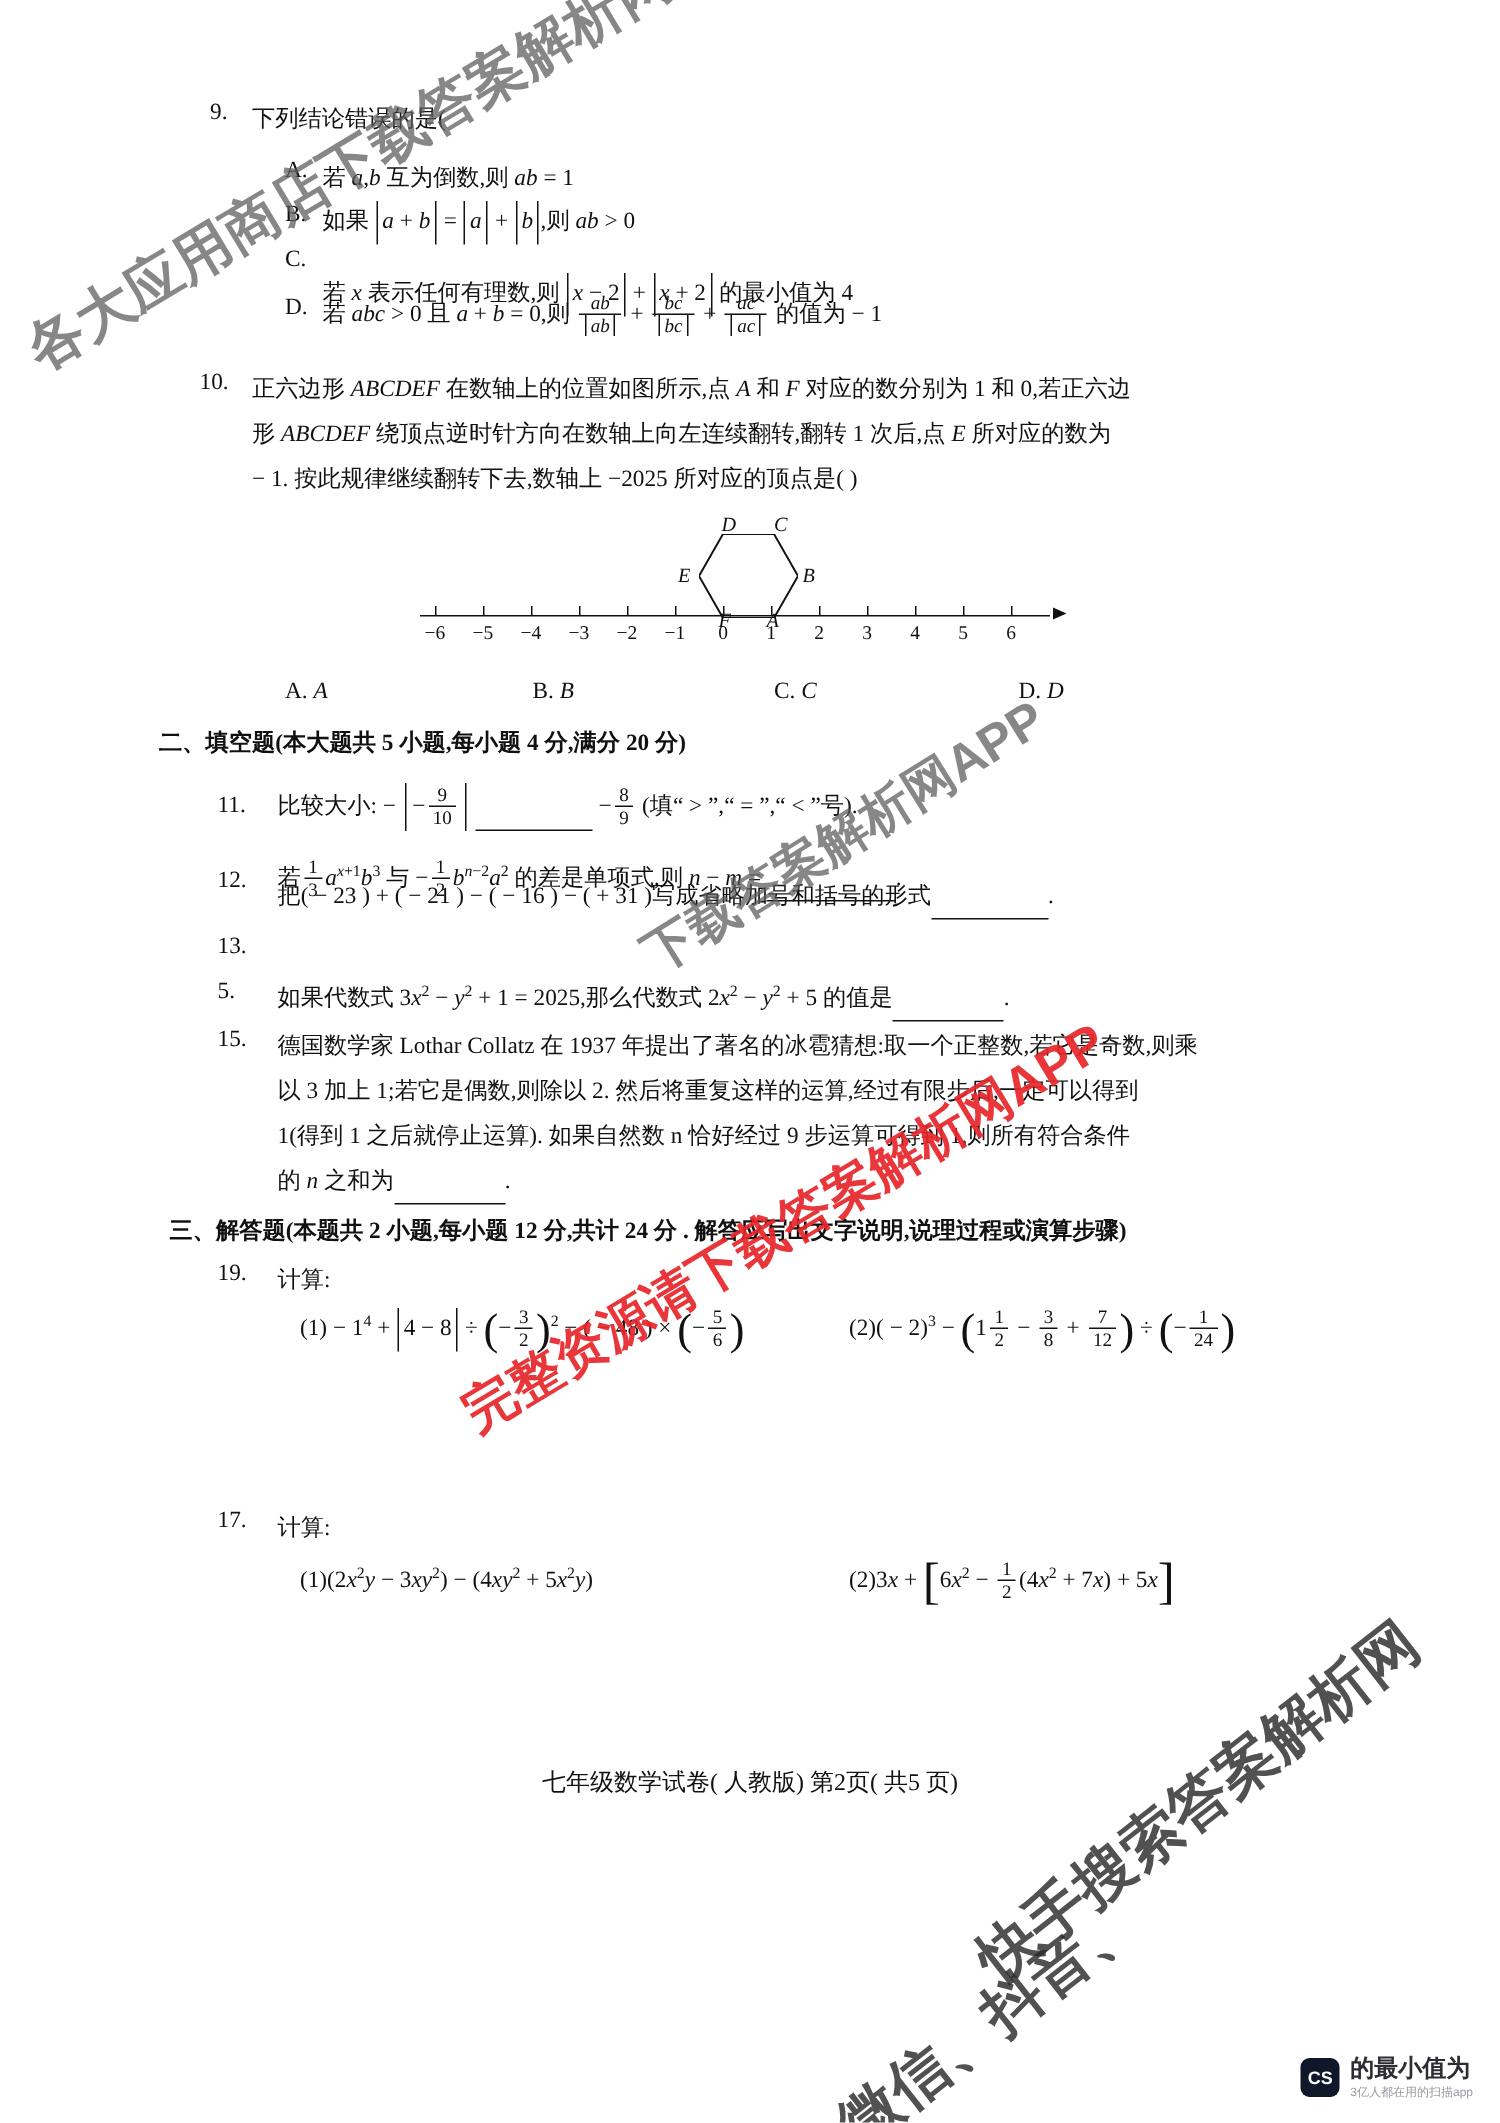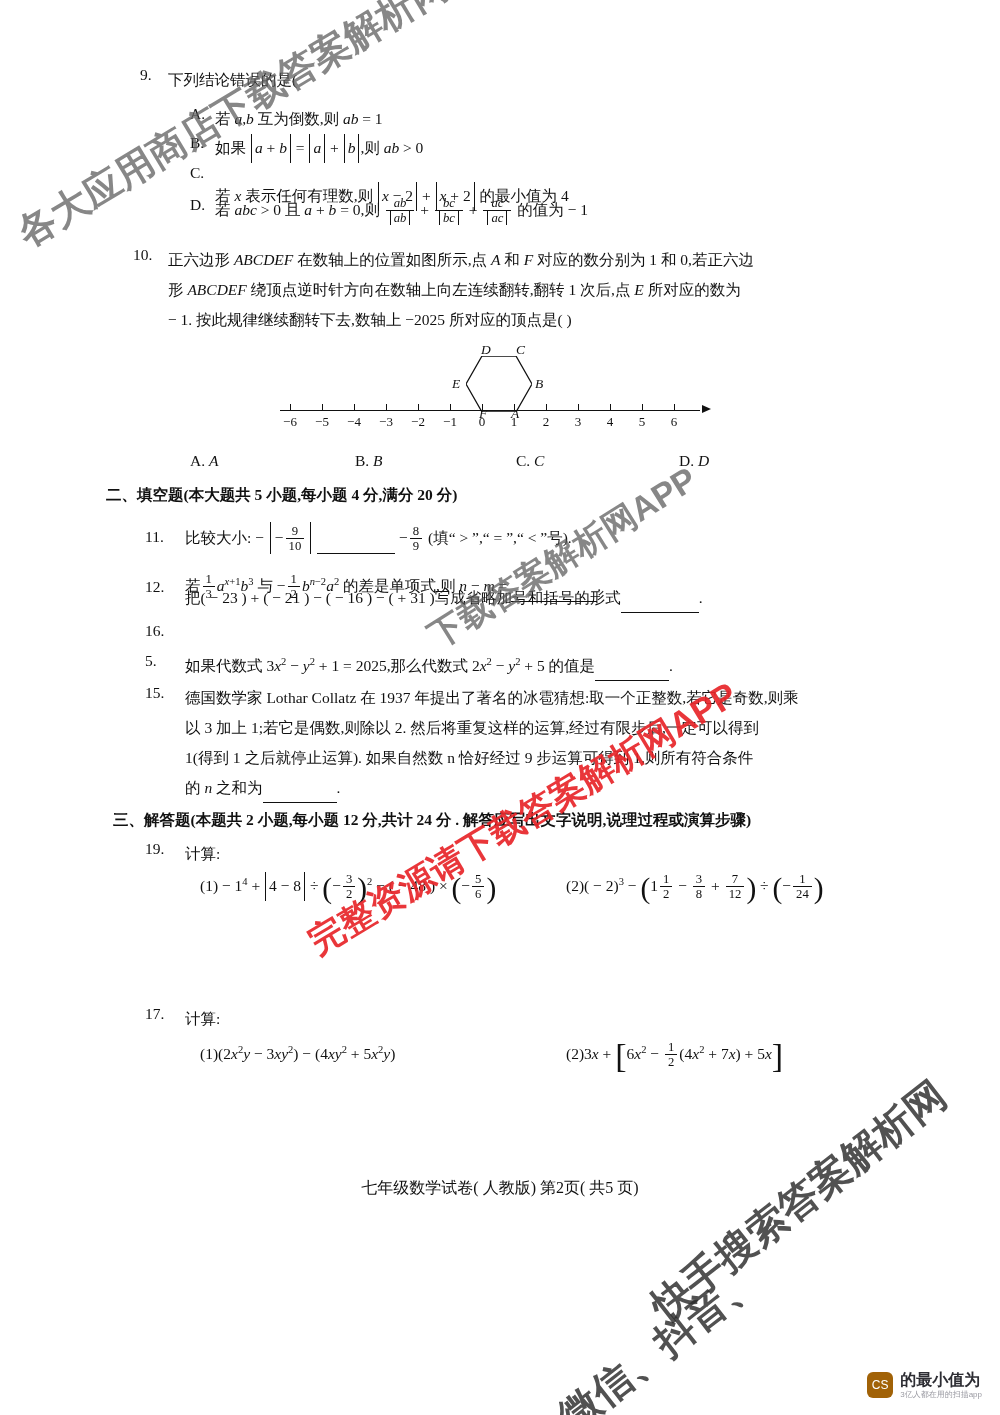--- a/index.html
+++ b/index.html
@@ -176,24 +176,24 @@
     position: absolute;
     right: 18px;
     bottom: 16px;
     display: flex;
     align-items: center;
     gap: 7px;
   }
   .cs-logo {
     width: 26px; height: 26px;
     border-radius: 6px;
-    background: #a16207;
+    background: #0f172a;
     color: #fff;
     font-size: 12px;
-    font-weight: 400;
+    font-weight: 700;
     display: flex;
     align-items: center;
     justify-content: center;
     font-family: "Liberation Sans", sans-serif;
   }
   .cs-texts { line-height: 1.15; }
   .cs-title {
     font-size: 16px;
     color: #2d2d33;
     font-family: "Liberation Sans", sans-serif;
@@ -318,21 +318,21 @@
     (填“ &gt; ”,“ = ”,“ &lt; ”号).
   </div>
 
   <div class="qnum" style="left:145px; top:578px;">12.</div>
   <div class="q" style="left:185px; top:572px; width:760px;">
     若<span class="frac"><span class="num">1</span><span class="den">3</span></span><span class="italic">a</span><span class="sup"><span class="italic">x</span>+1</span><span class="italic">b</span><span class="sup">3</span>
     与 −<span class="frac"><span class="num">1</span><span class="den">2</span></span><span class="italic">b</span><span class="sup"><span class="italic">n</span>−2</span><span class="italic">a</span><span class="sup">2</span>
     的差是单项式,则 <span class="italic">n</span> − <span class="italic">m</span> = <span class="blank" style="width:86px;"></span>.
   </div>
 
-  <div class="qnum" style="left:145px; top:622px;">16.</div>
+  <div class="qnum" style="left:145px; top:622px;">13.</div>
   <div class="q" style="left:185px; top:584px; width:760px;">
     把( − 23 ) + ( − 21 ) − ( − 16 ) − ( + 31 )写成省略加号和括号的形式<span class="blank" style="width:78px;"></span>.
   </div>
 
   <div class="qnum" style="left:145px; top:652px;">5.</div>
   <div class="q" style="left:185px; top:652px; width:760px;">
     如果代数式 3<span class="italic">x</span><span class="sup">2</span> − <span class="italic">y</span><span class="sup">2</span> + 1 = 2025,那么代数式 2<span class="italic">x</span><span class="sup">2</span> − <span class="italic">y</span><span class="sup">2</span> + 5 的值是<span class="blank" style="width:74px;"></span>.
   </div>
 
   <div class="qnum" style="left:145px; top:684px;">15.</div>

